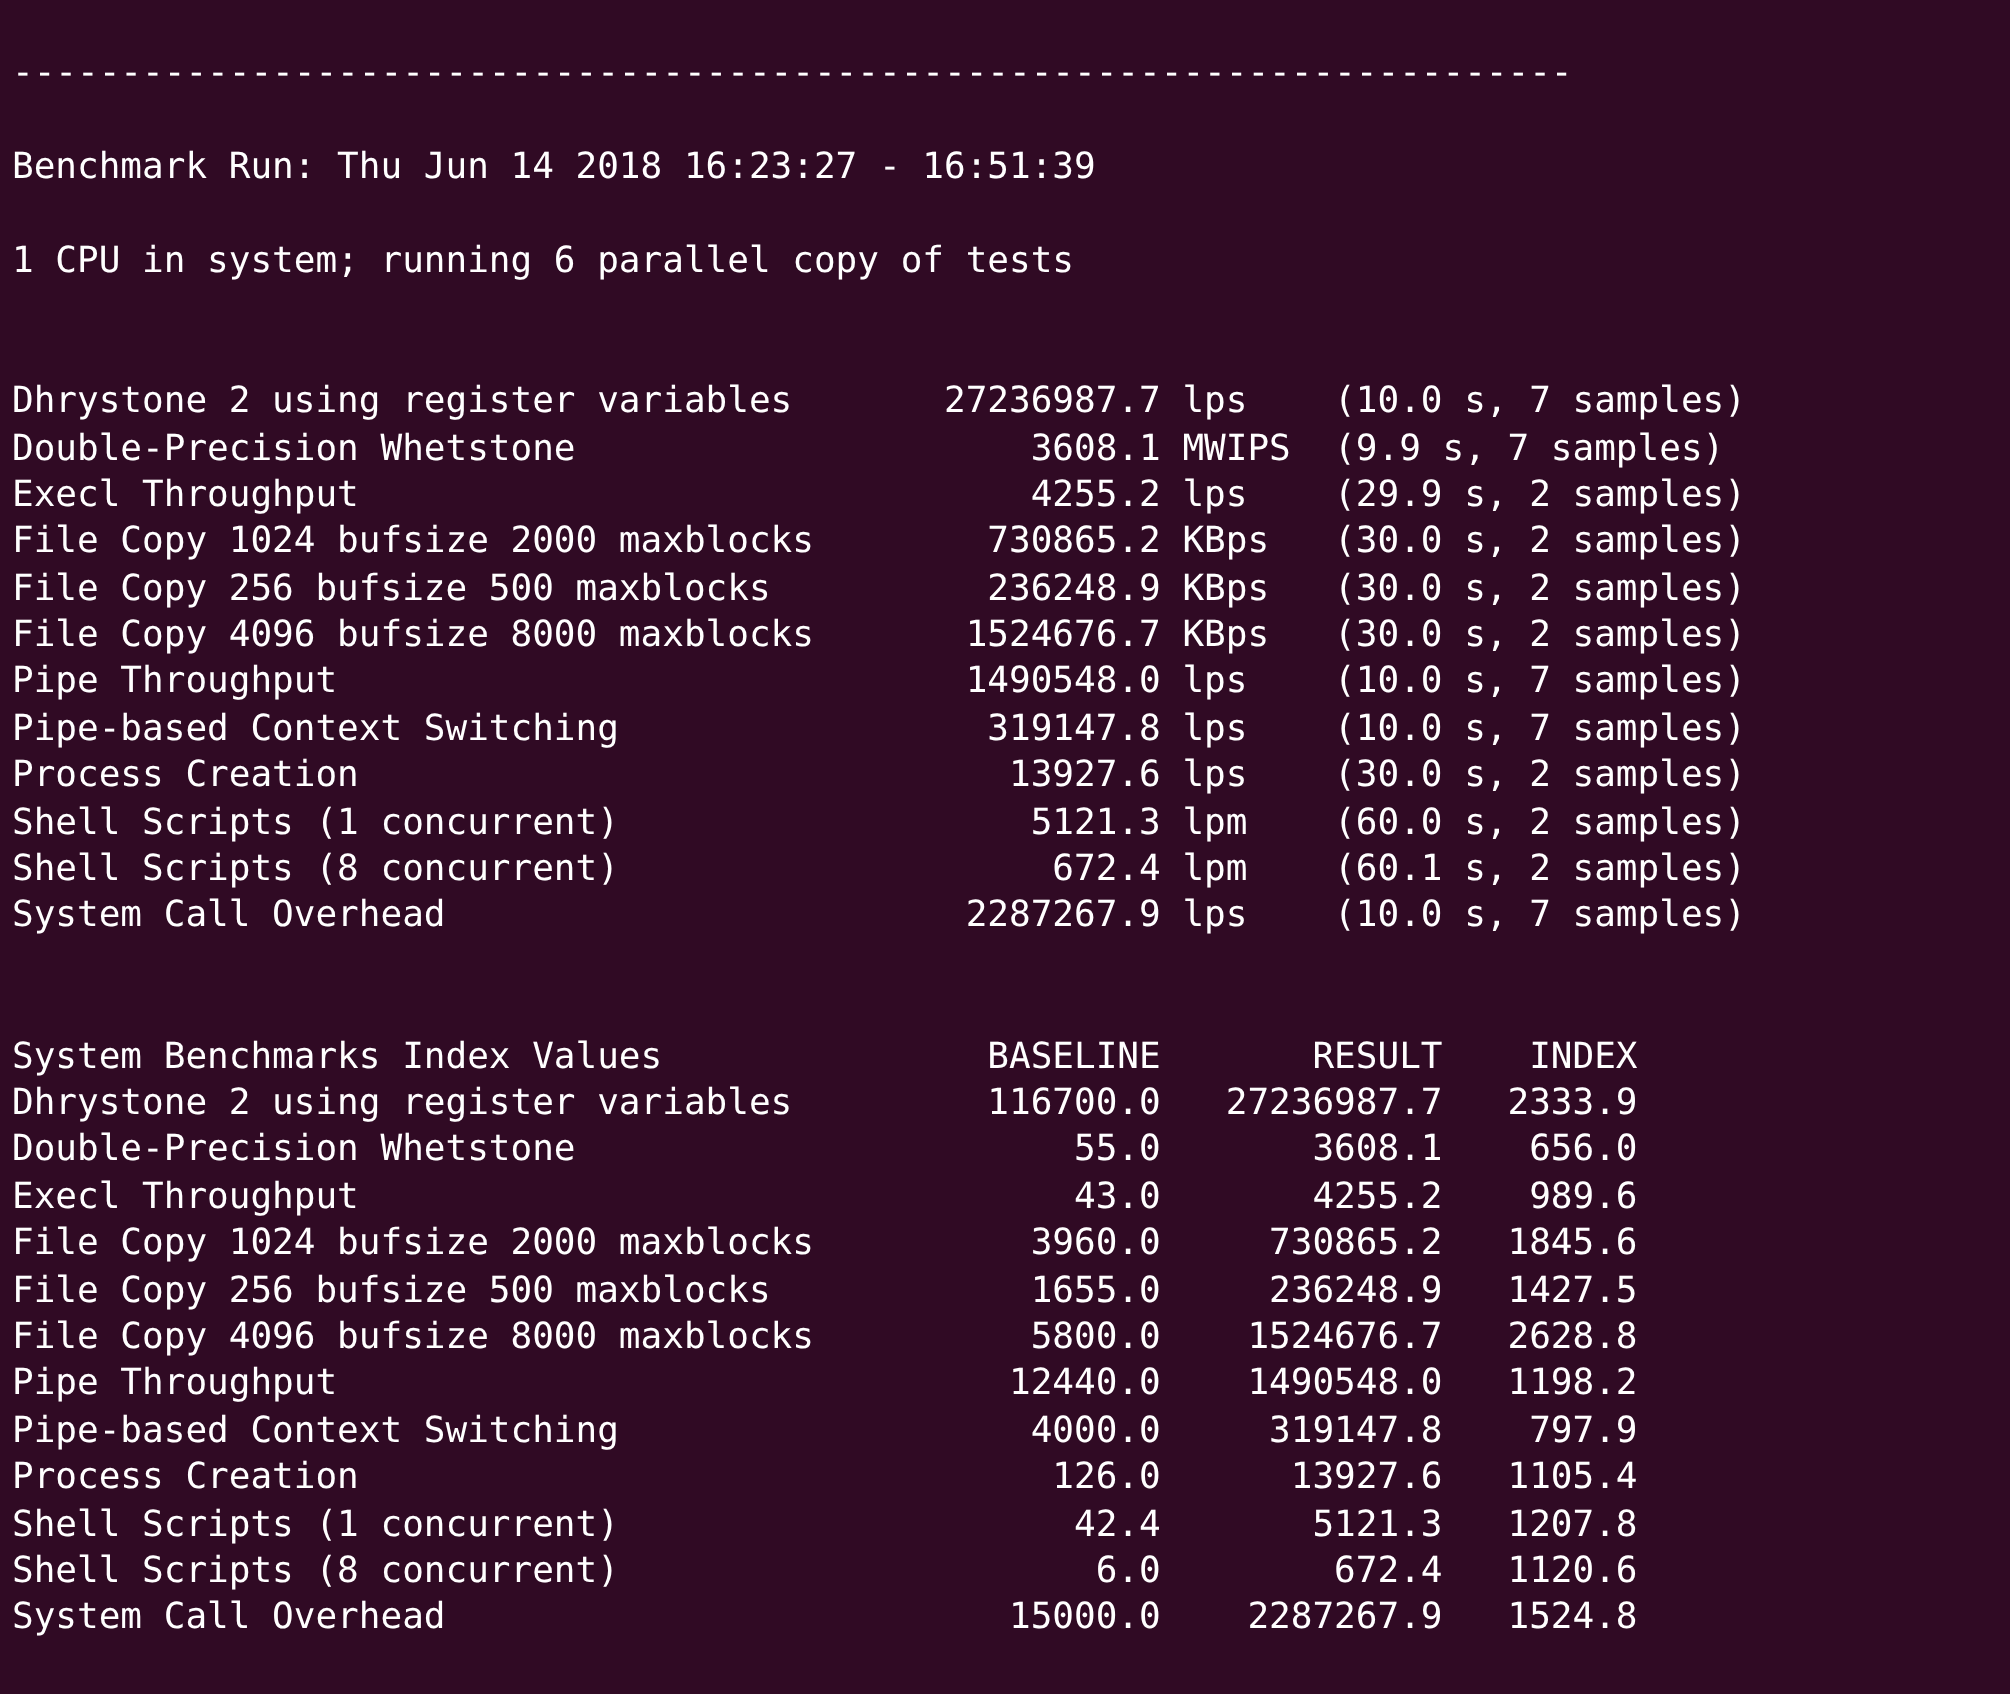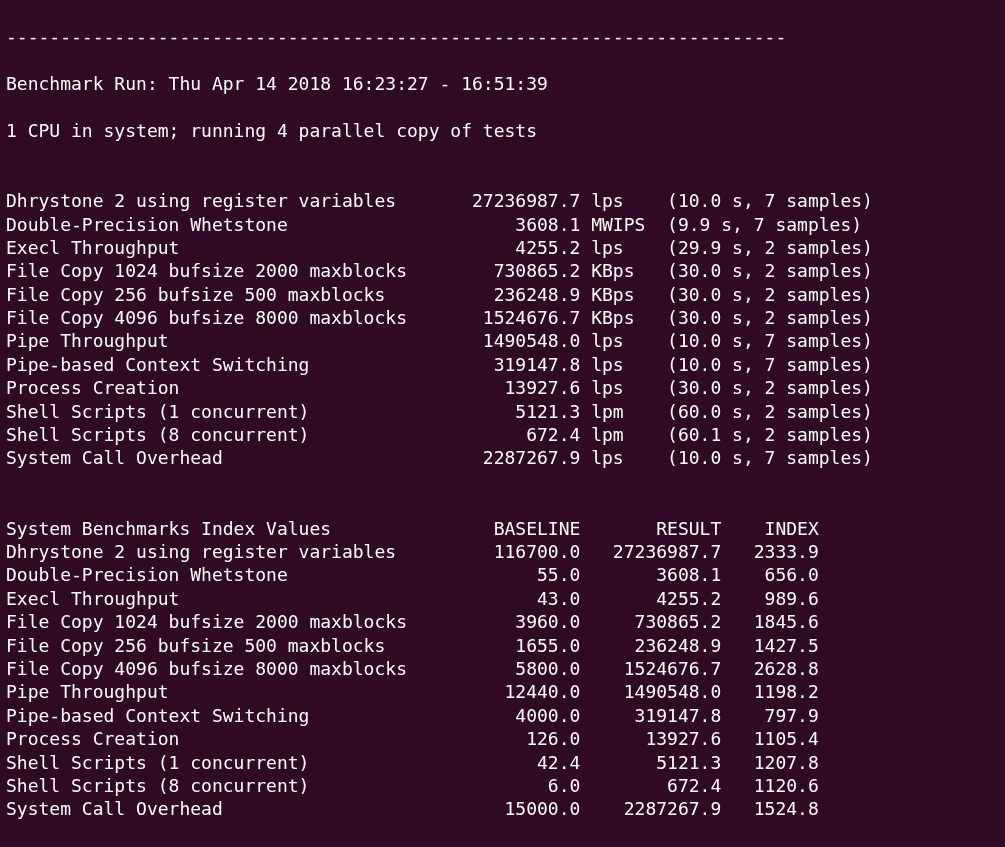--- a/index.html
+++ b/index.html
@@ -18,22 +18,22 @@
     padding: 2px 6px;
     white-space: pre;
   }
   .row { white-space: pre; }
 </style>
 </head>
 <body>
 
 <div class="term">
 <div class="row">------------------------------------------------------------------------</div>
-<div class="row">Benchmark Run: Thu Apr 14 2018 16:23:27 - 16:51:39</div>
-<div class="row">1 CPU in system; running 4 parallel copy of tests</div>
+<div class="row">Benchmark Run: Thu Jun 14 2018 16:23:27 - 16:51:39</div>
+<div class="row">1 CPU in system; running 6 parallel copy of tests</div>
 <div class="row"></div>
 <div id="results-block"><div class="row">Dhrystone 2 using register variables       27236987.7 lps    (10.0 s, 7 samples)</div><div class="row">Double-Precision Whetstone                     3608.1 MWIPS  (9.9 s, 7 samples)</div><div class="row">Execl Throughput                               4255.2 lps    (29.9 s, 2 samples)</div><div class="row">File Copy 1024 bufsize 2000 maxblocks        730865.2 KBps   (30.0 s, 2 samples)</div><div class="row">File Copy 256 bufsize 500 maxblocks          236248.9 KBps   (30.0 s, 2 samples)</div><div class="row">File Copy 4096 bufsize 8000 maxblocks       1524676.7 KBps   (30.0 s, 2 samples)</div><div class="row">Pipe Throughput                             1490548.0 lps    (10.0 s, 7 samples)</div><div class="row">Pipe-based Context Switching                 319147.8 lps    (10.0 s, 7 samples)</div><div class="row">Process Creation                              13927.6 lps    (30.0 s, 2 samples)</div><div class="row">Shell Scripts (1 concurrent)                   5121.3 lpm    (60.0 s, 2 samples)</div><div class="row">Shell Scripts (8 concurrent)                    672.4 lpm    (60.1 s, 2 samples)</div><div class="row">System Call Overhead                        2287267.9 lps    (10.0 s, 7 samples)</div></div>
 <div class="row"></div>
 <div id="index-block"><div class="row">System Benchmarks Index Values               BASELINE       RESULT    INDEX</div><div class="row">Dhrystone 2 using register variables         116700.0   27236987.7   2333.9</div><div class="row">Double-Precision Whetstone                       55.0       3608.1    656.0</div><div class="row">Execl Throughput                                 43.0       4255.2    989.6</div><div class="row">File Copy 1024 bufsize 2000 maxblocks          3960.0     730865.2   1845.6</div><div class="row">File Copy 256 bufsize 500 maxblocks            1655.0     236248.9   1427.5</div><div class="row">File Copy 4096 bufsize 8000 maxblocks          5800.0    1524676.7   2628.8</div><div class="row">Pipe Throughput                               12440.0    1490548.0   1198.2</div><div class="row">Pipe-based Context Switching                   4000.0     319147.8    797.9</div><div class="row">Process Creation                                126.0      13927.6   1105.4</div><div class="row">Shell Scripts (1 concurrent)                     42.4       5121.3   1207.8</div><div class="row">Shell Scripts (8 concurrent)                      6.0        672.4   1120.6</div><div class="row">System Call Overhead                          15000.0    2287267.9   1524.8</div></div>
 <div class="row">                                                                   ========</div>
 
 <div class="row"></div>
 
 </div>
 

